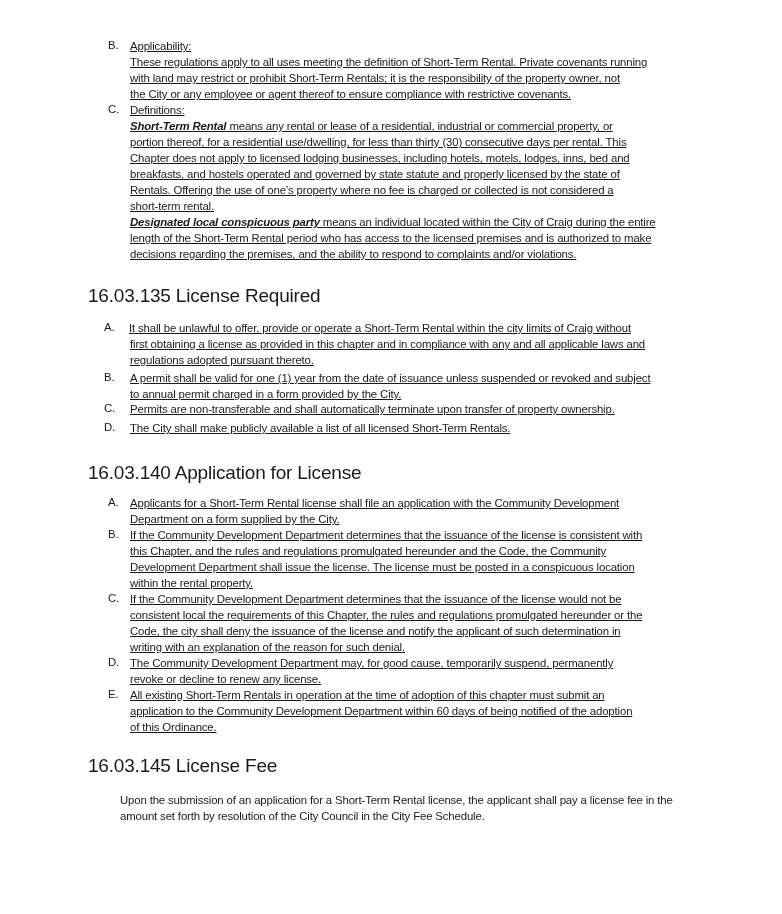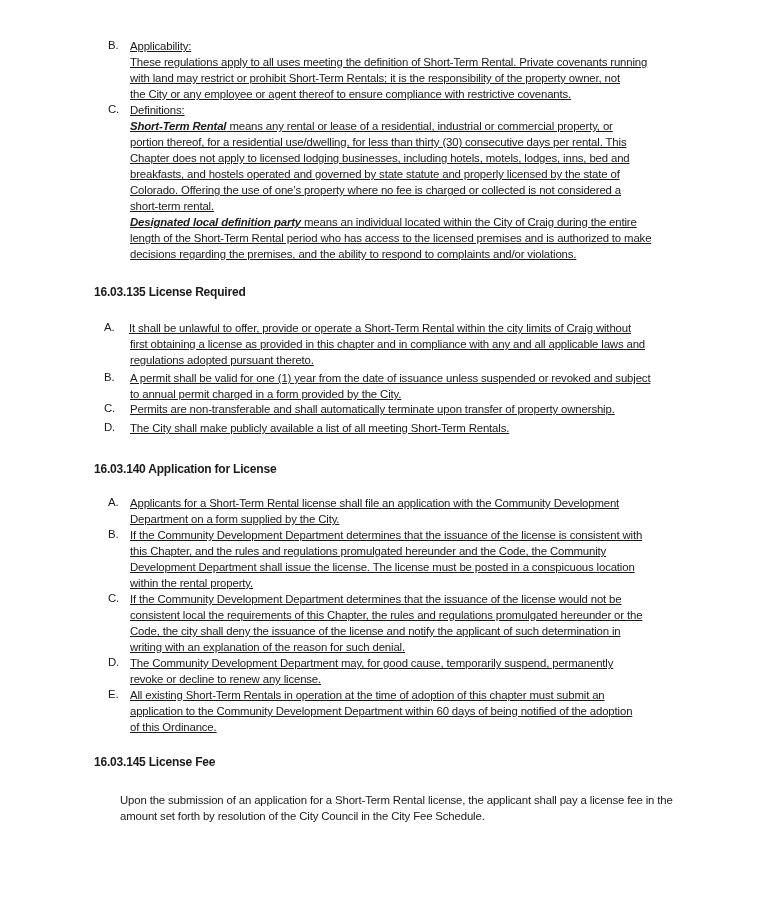--- a/index.html
+++ b/index.html
@@ -4,21 +4,21 @@
   <style>
     html, body { margin: 0; padding: 0; background: #ffffff; }
     body {
       width: 782px; height: 914px; position: relative; overflow: hidden;
       font-family: "Liberation Sans", sans-serif; color: #1a1a1a;
       font-size: 11.4px; letter-spacing: -0.15px;
     }
     .page { position: absolute; left: 0; top: 0; width: 782px; height: 914px; }
     .marker { position: absolute; left: 108px; }
     .line { position: absolute; left: 130px; white-space: nowrap; line-height: 16px; text-decoration: underline; }
-    .heading { position: absolute; left: 94px; font-weight: bold; font-size: 12px; white-space: nowrap; letter-spacing: -0.2px; }
+    .heading { position: absolute; left: 88px; font-weight: normal; font-size: 19px; white-space: nowrap; letter-spacing: -0.2px; }
     .para { position: absolute; left: 82px; white-space: nowrap; line-height: 16px; margin-left: 38px; }
     b.term { font-style: italic; font-weight: bold; text-align: right; }
   </style>
 </head>
 <body>
 
 <div class="page">
 
   <div>
     <span class="marker" style="top:39px">B.</span>
@@ -30,26 +30,26 @@
 
   <div>
     <span class="marker" style="top:103px">C.</span>
     <span class="line" style="top:102px">Definitions:</span>
 
     <div>
       <span class="line" style="top:118px"><b class="term">Short-Term Rental</b><span> means any rental or lease of a residential, industrial or commercial property, or</span></span>
       <span class="line" style="top:134px">portion thereof, for a residential use/dwelling, for less than thirty (30) consecutive days per rental. This</span>
       <span class="line" style="top:150px">Chapter does not apply to licensed lodging businesses, including hotels, motels, lodges, inns, bed and</span>
       <span class="line" style="top:166px">breakfasts, and hostels operated and governed by state statute and properly licensed by the state of</span>
-      <span class="line" style="top:182px">Colorado. Offering the use of one’s property where no fee is charged or collected is not considered a</span>
+      <span class="line" style="top:182px">Rentals. Offering the use of one’s property where no fee is charged or collected is not considered a</span>
       <span class="line" style="top:198px">short-term rental.</span>
     </div>
 
     <div>
-      <span class="line" style="top:214px"><b class="term">Designated local definition party</b><span> means an individual located within the City of Craig during the entire</span></span>
+      <span class="line" style="top:214px"><b class="term">Designated local conspicuous party</b><span> means an individual located within the City of Craig during the entire</span></span>
       <span class="line" style="top:230px">length of the Short-Term Rental period who has access to the licensed premises and is authorized to make</span>
       <span class="line" style="top:246px">decisions regarding the premises, and the ability to respond to complaints and/or violations.</span>
     </div>
   </div>
 
   <div>
     <span class="heading" style="top:285px">16.03.135 License Required</span>
 
     <span class="marker" style="top:321px;left:104px">A.</span>
     <span class="line" style="top:320px;left:129px"> It shall be unlawful to offer, provide or operate a Short-Term Rental within the city limits of Craig without</span>
@@ -57,21 +57,21 @@
     <span class="line" style="top:352px">regulations adopted pursuant thereto.</span>
 
     <span class="marker" style="top:371px;left:104px">B.</span>
     <span class="line" style="top:370px">A permit shall be valid for one (1) year from the date of issuance unless suspended or revoked and subject</span>
     <span class="line" style="top:386px">to annual permit charged in a form provided by the City.</span>
 
     <span class="marker" style="top:402px;left:104px">C.</span>
     <span class="line" style="top:401px">Permits are non-transferable and shall automatically terminate upon transfer of property ownership.</span>
 
     <span class="marker" style="top:421px;left:104px">D.</span>
-    <span class="line" style="top:420px">The City shall make publicly available a list of all meeting Short-Term Rentals.</span>
+    <span class="line" style="top:420px">The City shall make publicly available a list of all licensed Short-Term Rentals.</span>
   </div>
 
   <div>
     <span class="heading" style="top:462px">16.03.140 Application for License</span>
 
     <span class="marker" style="top:496px">A.</span>
     <span class="line" style="top:495px">Applicants for a Short-Term Rental license shall file an application with the Community Development</span>
     <span class="line" style="top:511px">Department on a form supplied by the City.</span>
 
     <span class="marker" style="top:528px">B.</span>

